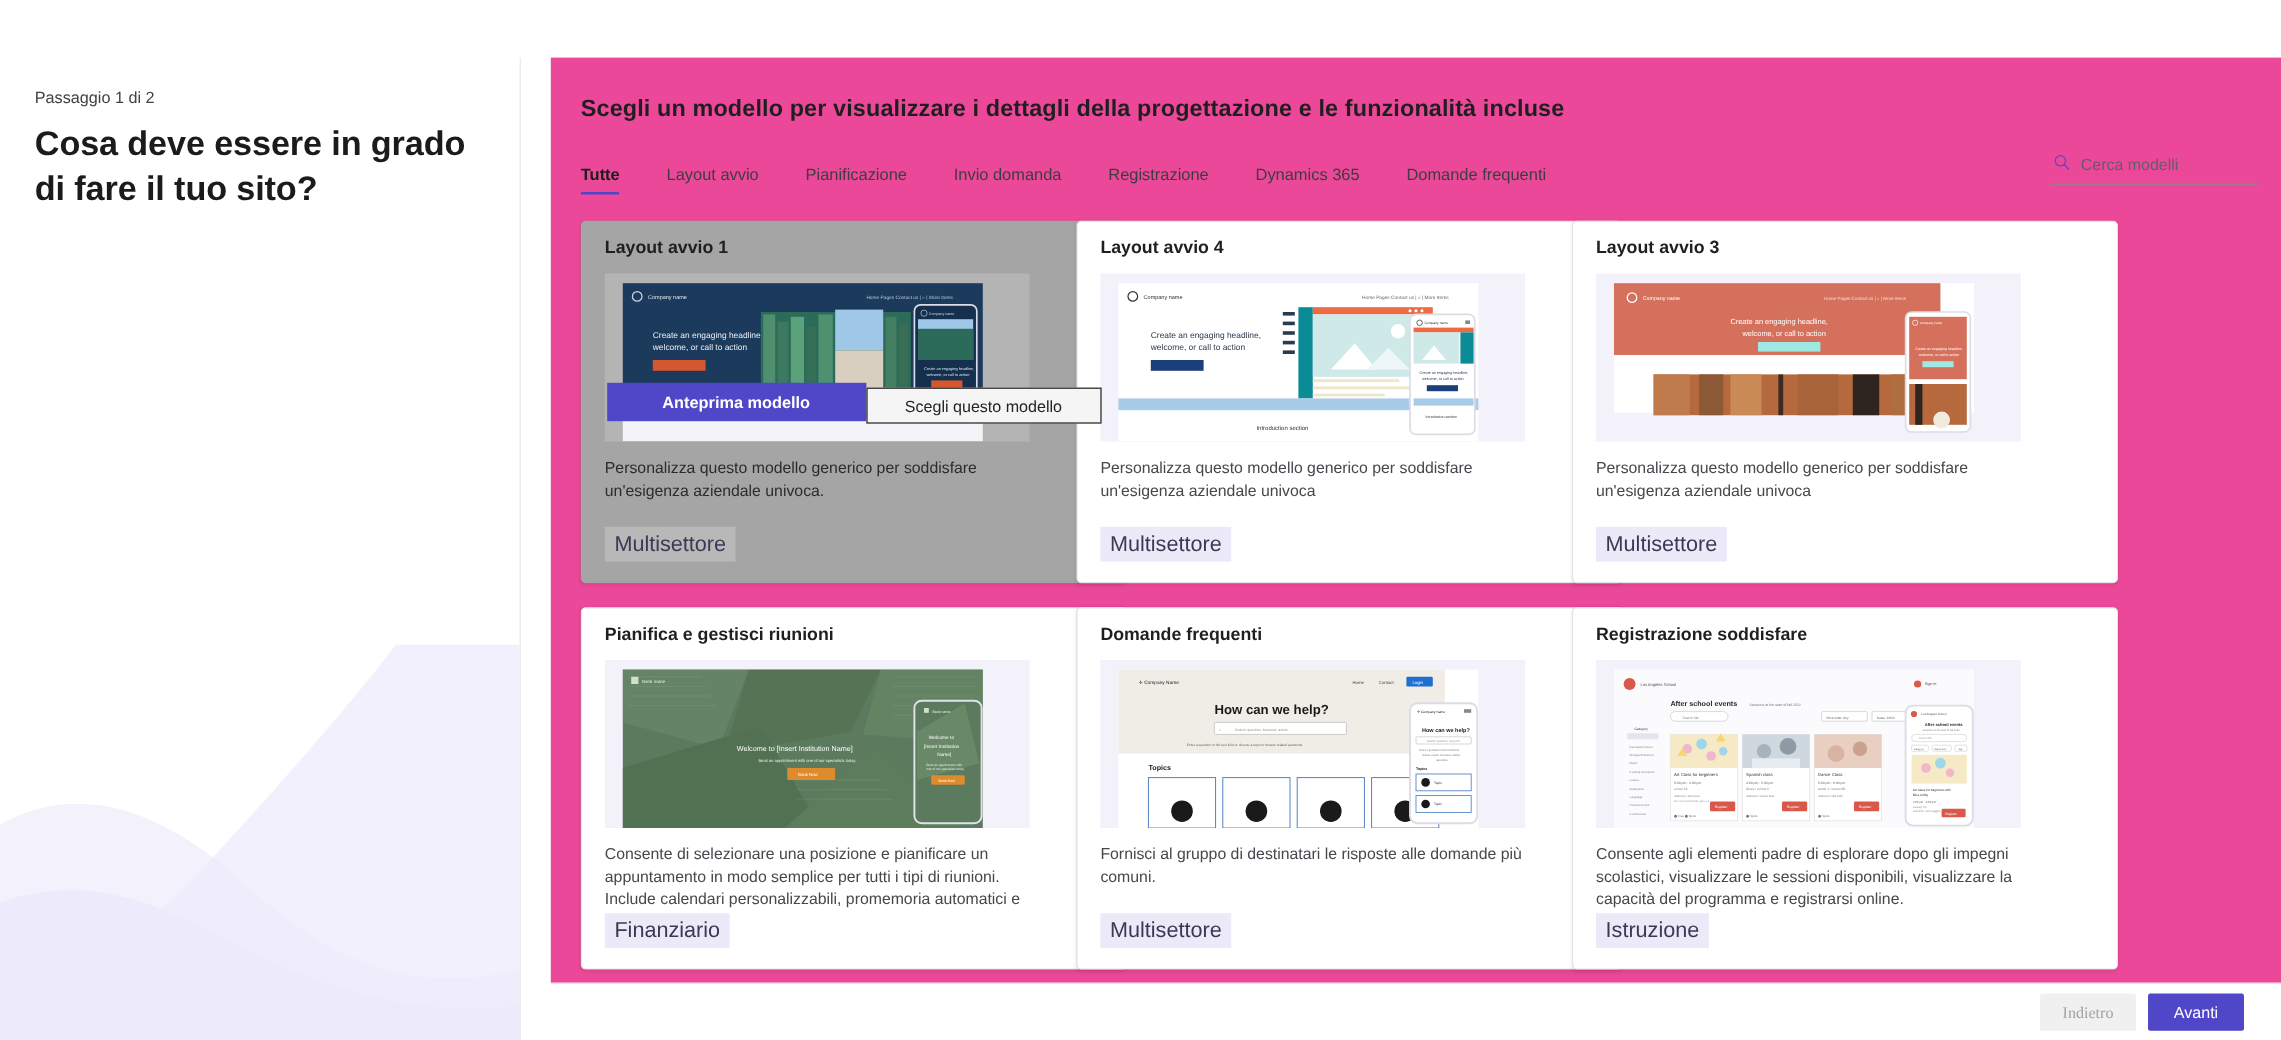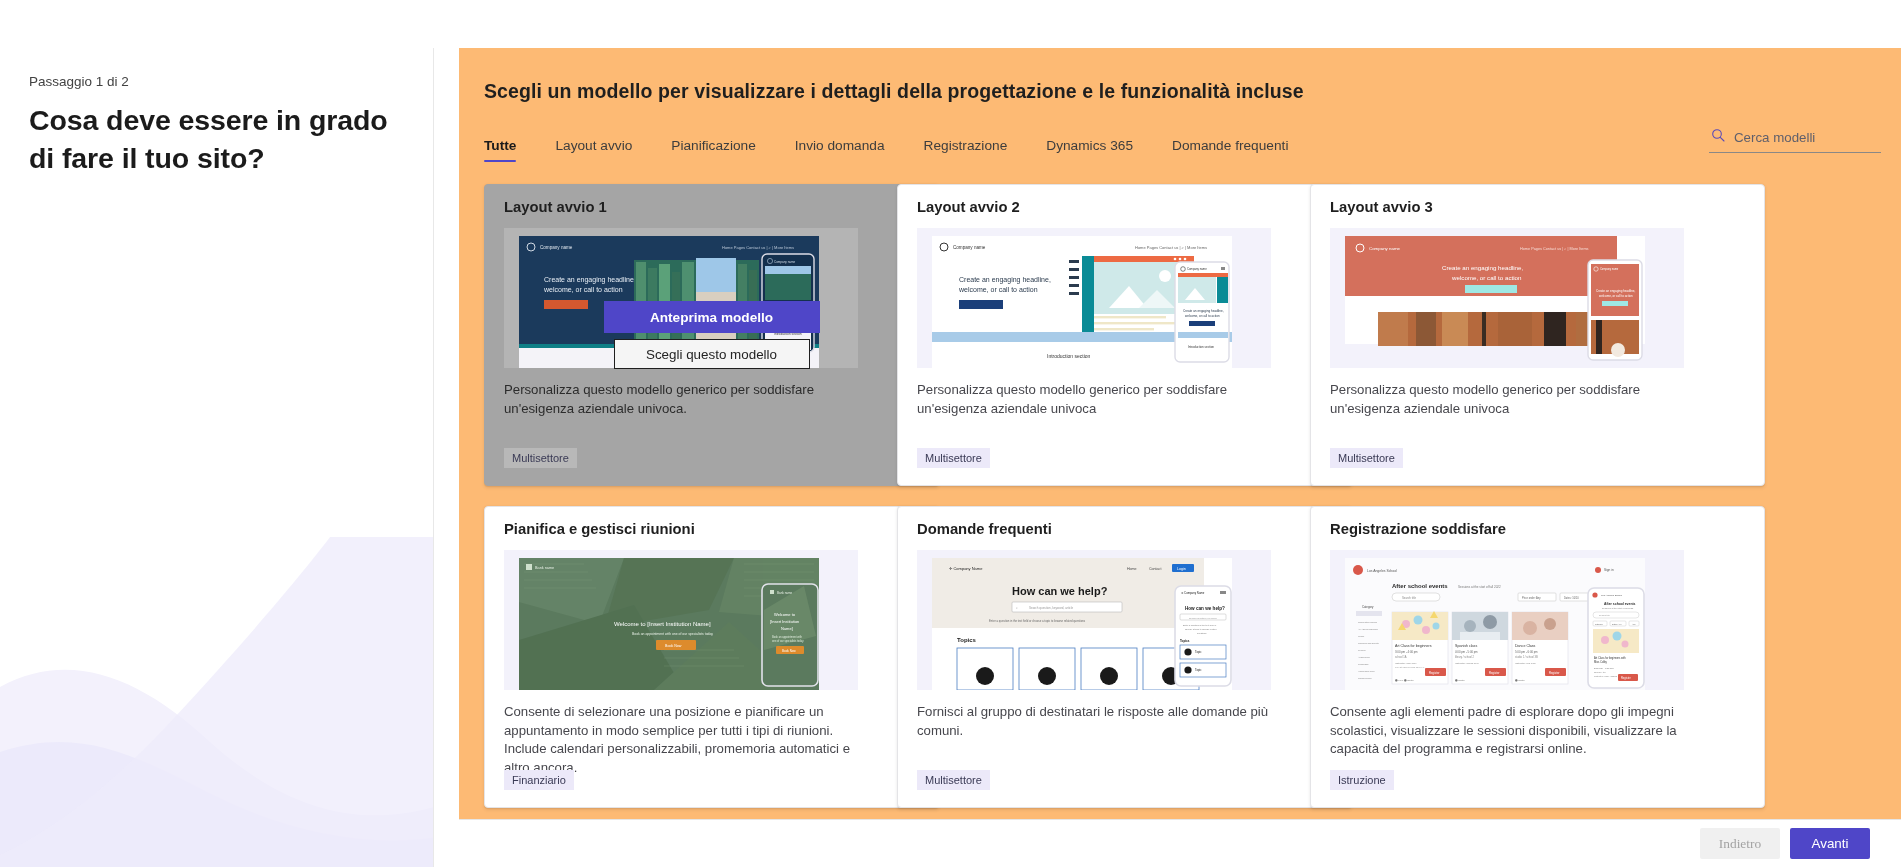--- a/index.html
+++ b/index.html
@@ -42,21 +42,21 @@
   .step-label { font-size: 13.5px; color: #424242; margin-bottom: 12px; }
   .left-heading {
     font-size: 28.5px; line-height: 38px; font-weight: 600; color: #1b1b1b;
     letter-spacing: -.1px; max-width: 385px; margin-bottom: 12px;
   }
   .left-body { font-size: 13.5px; line-height: 20.5px; color: #3b3b3b; max-width: 390px; }
 
   
   .right-pane {
     position: absolute; left: 459px; top: 48px; width: 1442px; height: 771px;
-    background: #fdba74; overflow: hidden;
+    background: #ec4899; overflow: hidden;
   }
   .right-inner { padding: 32px 0 0 25px; }
   .pane-title {
     font-size: 19.5px; font-weight: 600; color: #1f1f1f; letter-spacing: .1px;
     margin-bottom: 21px;
   }
 
   
   .tabrow { position: relative; display: flex; align-items: flex-end; height: 38px; }
   .tab {
@@ -98,32 +98,32 @@
   .thumb {
     position: absolute; left: 19px; top: 43px; width: 354px; height: 140px;
     background: #f3f2fb; overflow: hidden;
   }
   .card-desc {
     position: absolute; left: 19px; top: 196px; width: 352px;
     font-size: 13.2px; line-height: 18.6px; color: #47474d;
   }
   .tag {
     position: absolute; left: 19px; bottom: 17px; background: #ece9f9;
-    color: #3a3a55; font-size: 11px; padding: 4px 8px; border-radius: 0;
+    color: #3a3a55; font-size: 18px; padding: 4px 8px; border-radius: 0;
   }
 
   
   .card.hovered { background: #a5a5a5; border-color: #a5a5a5; }
   .card.hovered .thumb { background: #b4b4b4; }
   .card.hovered .card-title { color: #1f1f1f; }
   .card.hovered .card-desc { color: #2c2c2c; }
   .card.hovered .tag { background: #b8b8b8; color: #3a3a55; }
   .card-overlay {
     position: absolute; left: 0; top: 0; width: 100%; height: 100%;
-    display: flex; flex-direction: column; align-items: center;
+    display: flex; flex-direction: row; align-items: center;
     justify-content: center; gap: 0; z-index: 6;
   }
   .btn-preview {
     width: 216px; height: 32px; background: #4f46c8; color: #fff;
     border: none; font-size: 13.6px; font-weight: 700; font-family: inherit;
     cursor: pointer; display: flex; align-items: center; justify-content: center;
   }
   .btn-choose {
     width: 196px; height: 30px; background: #f5f5f5; color: #242424;
     border: 1px solid #1f1f1f; font-size: 13.4px; font-family: inherit;
@@ -239,21 +239,21 @@
           </div>
           <div class="card-desc">Personalizza questo modello generico per soddisfare un'esigenza aziendale univoca.</div>
           <div class="tag">Multisettore</div>
           <div class="card-overlay">
             <button class="btn-preview">Anteprima modello</button>
             <button class="btn-choose">Scegli questo modello</button>
           </div>
         </div>
 
         <div class="card">
-          <div class="card-title">Layout avvio 2</div>
+          <div class="card-title">Layout avvio 4</div>
           <div class="thumb">
             <svg class="mock" viewBox="0 0 354 140" preserveAspectRatio="none">
               <rect x="15" y="8" width="300" height="108" fill="#ffffff"></rect>
               <circle cx="27" cy="19" r="4" stroke="#333" stroke-width="1" fill="none"></circle>
               <text x="36" y="21" font-size="4.6" fill="#333" font-family="sans-serif">Company name</text>
               <text x="218" y="21" font-size="4" fill="#666" font-family="sans-serif">Home   Pages   Contact us   |   ⌕   |   More Items</text>
               <text x="42" y="54" font-size="7" fill="#2b3b4e" font-family="sans-serif">Create an engaging headline,</text>
               <text x="42" y="64" font-size="7" fill="#2b3b4e" font-family="sans-serif">welcome, or call to action</text>
               <rect x="42" y="72" width="44" height="9" fill="#1b3f7a"></rect>
               <g>

